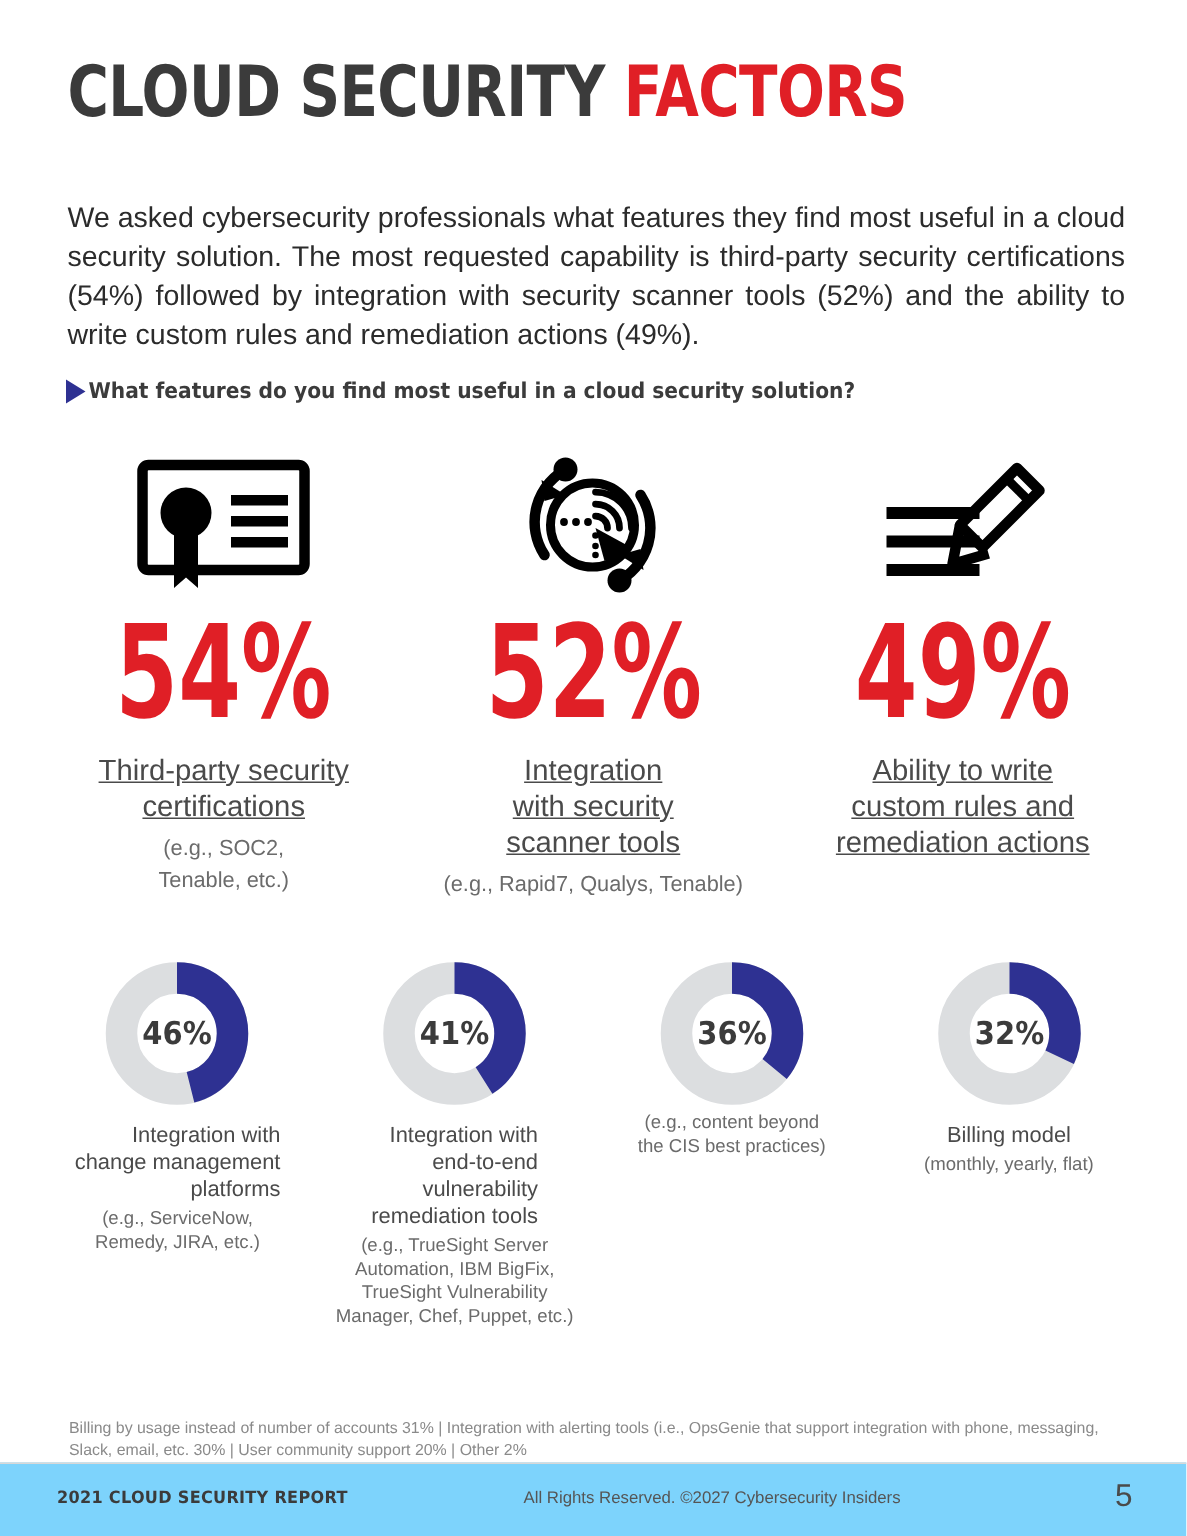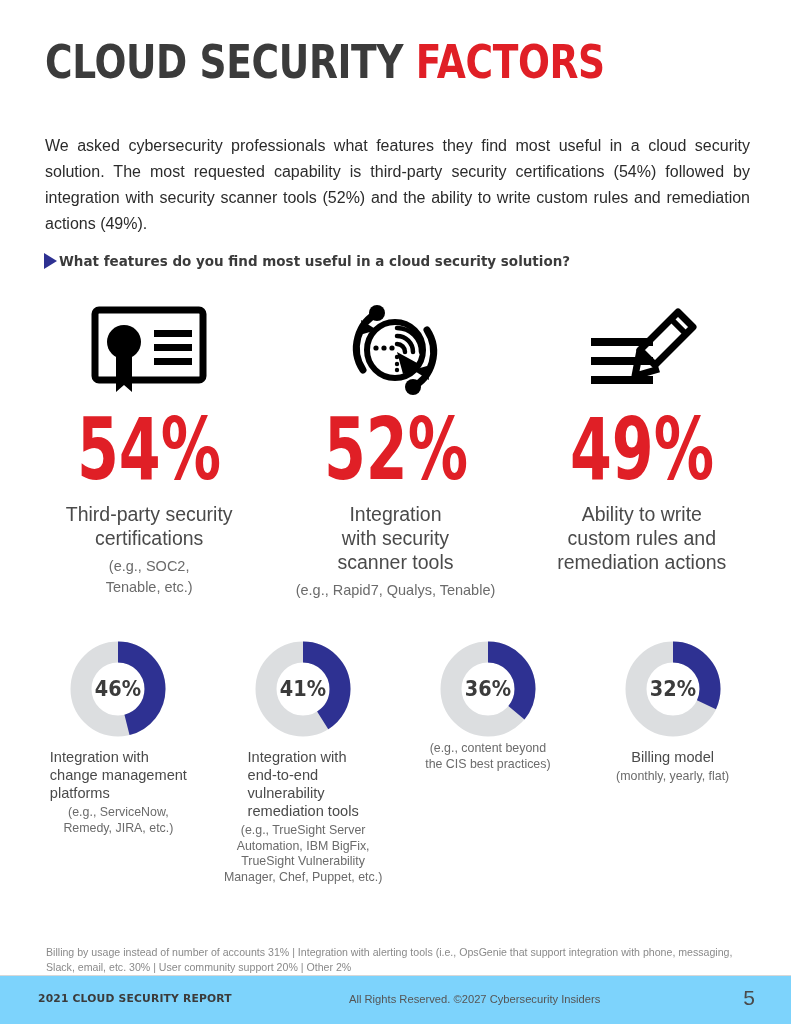--- a/index.html
+++ b/index.html
@@ -38,21 +38,21 @@
   .title .t-dark { color: #3b3b3b; }
   .title .t-red  { color: #e01f26; }
 
   
   .intro {
     position: absolute;
     left: 45px;
     top: 133px;
     width: 705px;
     font-family: "Liberation Sans", sans-serif;
-    font-size: 16px;
+    font-size: 19px;
     line-height: 26px;
     color: #2b2b2b;
     text-align: justify;
   }
 
   
   .question-row {
     position: absolute;
     left: 44px;
     top: 253px;
@@ -108,20 +108,21 @@
     margin-top: 6px;
     white-space: nowrap;
   }
   .stat-label {
     margin-top: 10px;
     font-family: "Liberation Sans", sans-serif;
     font-size: 19.5px;
     line-height: 24px;
     color: #4a4a4a;
     text-align: center;
+    text-decoration: underline;
   }
   .stat-sub {
     margin-top: 6px;
     font-family: "Liberation Sans", sans-serif;
     font-size: 14.5px;
     line-height: 21px;
     color: #6b6b6b;
     text-align: center;
   }
 
@@ -161,21 +162,21 @@
     color: #3b3b3b;
     transform: scaleX(0.92);
     transform-origin: center center;
   }
   .donut-label {
     margin-top: 10px;
     font-family: "Liberation Sans", sans-serif;
     font-size: 14.6px;
     line-height: 18px;
     color: #4a4a4a;
-    text-align: left;
+    text-align: right;
     max-width: 180px;
   }
   .donut-sub {
     margin-top: 3px;
     font-family: "Liberation Sans", sans-serif;
     font-size: 12.4px;
     line-height: 15.5px;
     color: #6b6b6b;
     text-align: center;
     max-width: 190px;

